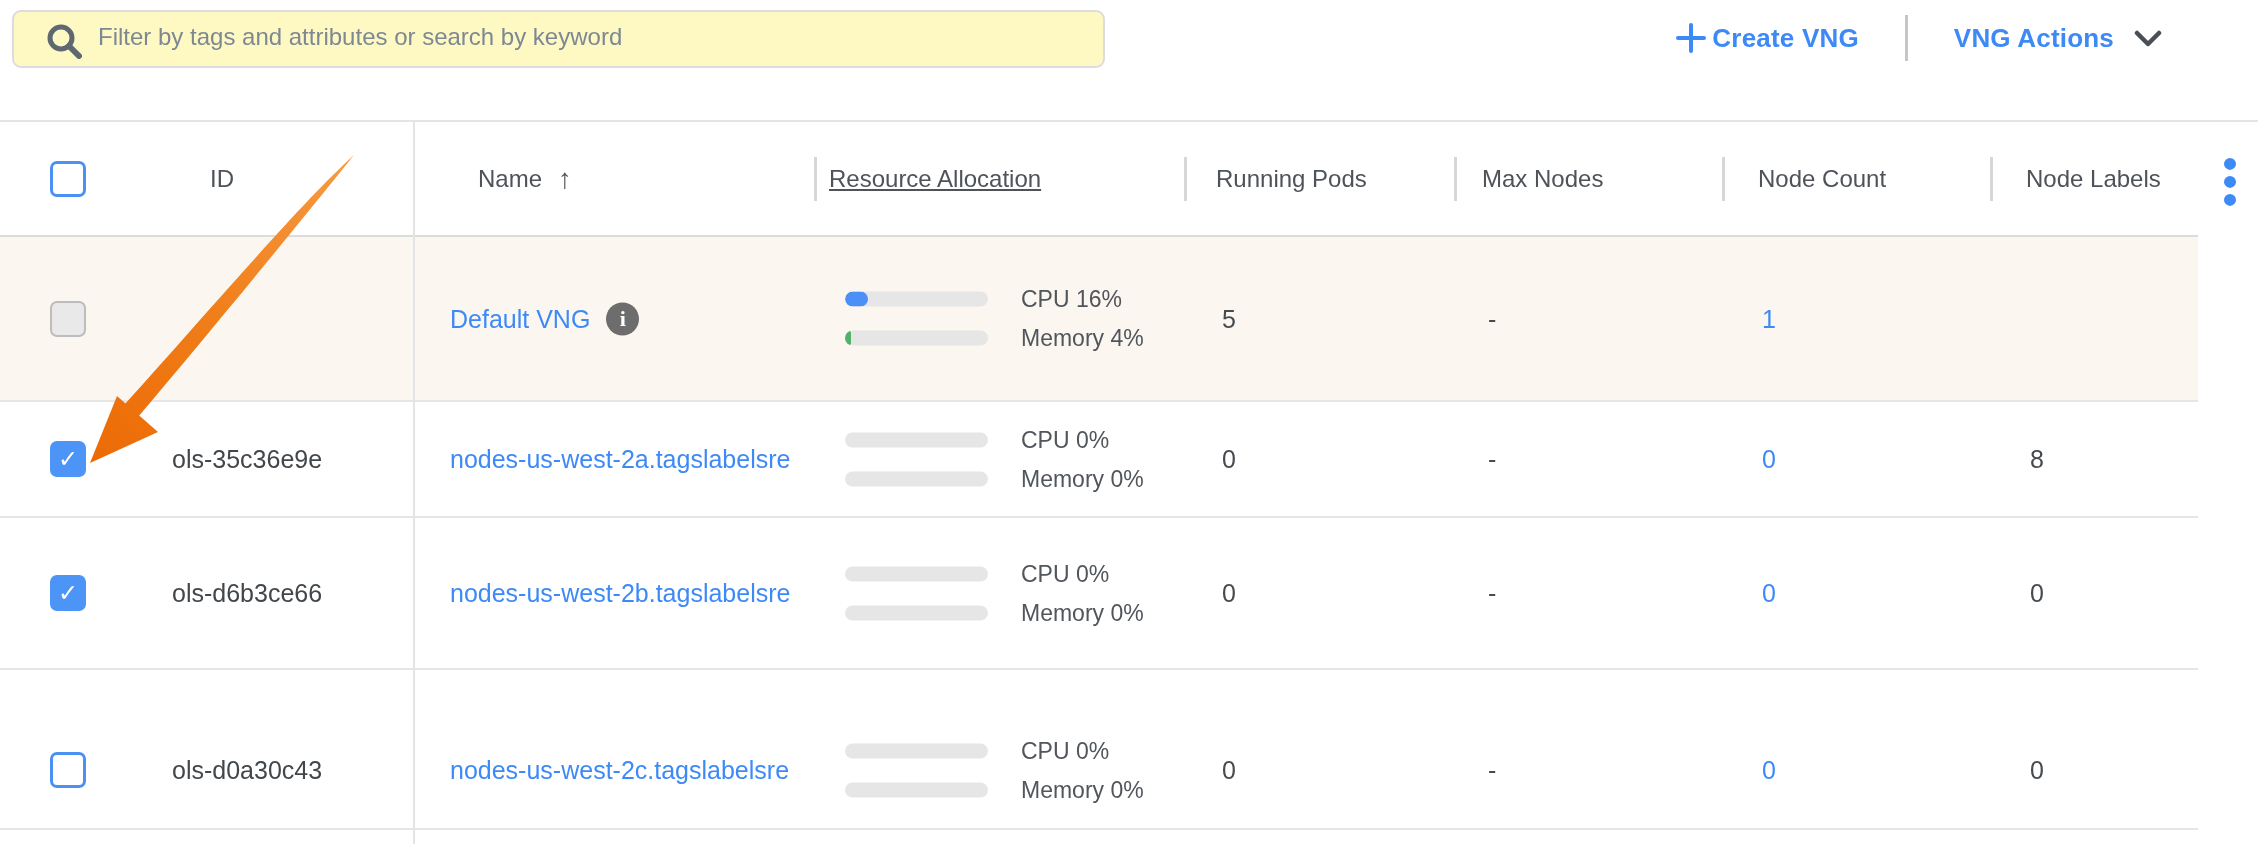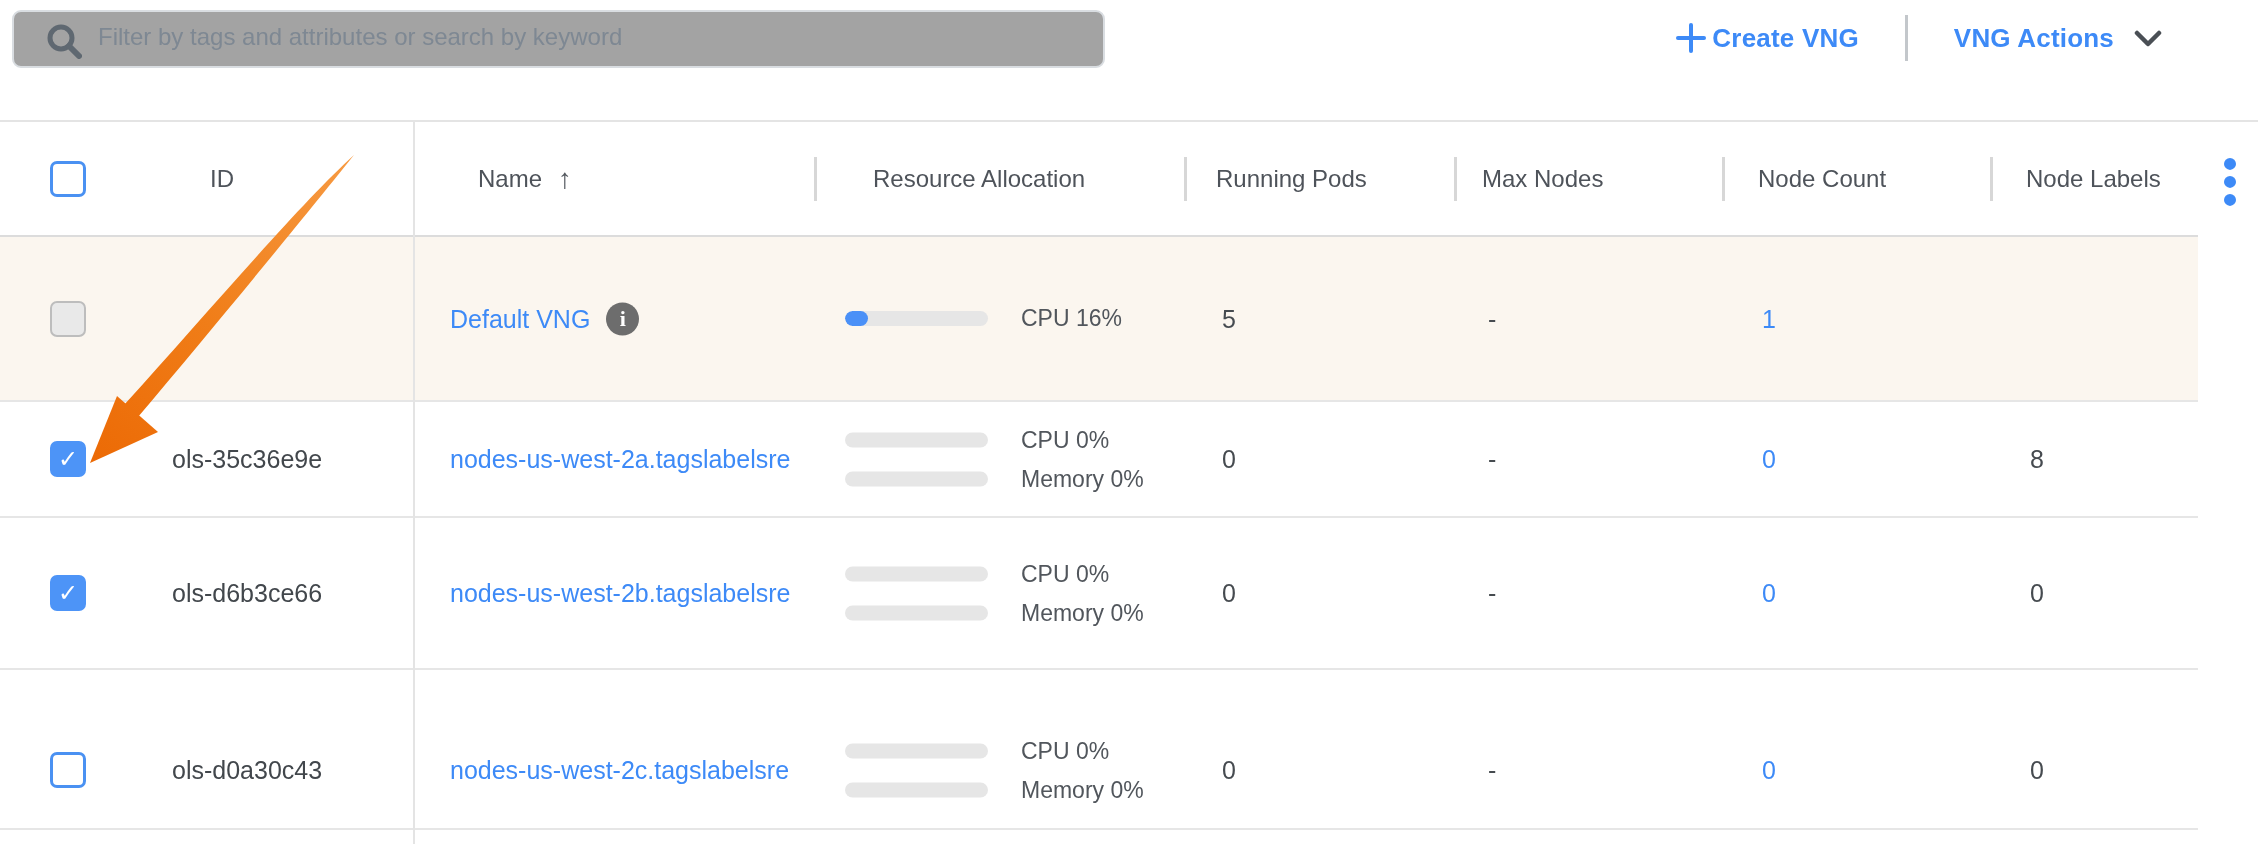--- a/index.html
+++ b/index.html
@@ -7,35 +7,35 @@
     width:2258px;height:854px;overflow:hidden;background:#fff;
     font-family:"Liberation Sans","DejaVu Sans",sans-serif;
     -webkit-font-smoothing:antialiased;position:relative;
   }
   
   .toolbar{position:relative;height:120px;width:2258px;}
   .search-wrap{position:absolute;left:12px;top:10px;width:1093px;height:58px;}
   .search-input{
     width:100%;height:100%;box-sizing:border-box;border:2px solid #d9dde1;border-radius:9px;
     padding:0 20px 4px 84px;font-size:24px;color:#3c4248;outline:none;
-    font-family:"Liberation Sans","DejaVu Sans",sans-serif;background:#a3a3a3;
+    font-family:"Liberation Sans","DejaVu Sans",sans-serif;background:#fef9c3;
   }
   .search-input::placeholder{color:#7e8893;opacity:1;}
   .search-icon{position:absolute;left:34px;top:13px;width:36px;height:36px;pointer-events:none;}
   .top-actions{position:absolute;right:96px;top:0;height:76px;display:flex;align-items:center;}
   .btn-link{display:flex;align-items:center;gap:6px;cursor:pointer;background:none;border:none;padding:0;}
   .btn-label{font-size:26px;font-weight:700;color:#3d8af7;letter-spacing:.2px;}
   .v-div{width:3px;height:46px;background:#c3c7cb;margin:0 46px;}
   .chevron-icon{margin-left:14px;display:inline-block;}
   
   .table{position:relative;width:2258px;border-top:2px solid #e4e4e4;}
   .vline-full{position:absolute;left:413px;top:0;height:722px;width:2px;background:#e4e4e4;z-index:2;}
   .thead{position:relative;width:2198px;height:113px;border-bottom:2px solid #dcdcdc;background:#fff;}
   .hcell{position:absolute;top:50%;transform:translateY(-50%);font-size:24px;color:#4e535a;white-space:nowrap;display:flex;align-items:center;}
-  .h-id{left:168px;margin-left:42px;} .h-name{left:448px;margin-left:30px;} .h-res{left:873px;} .h-pods{left:1216px;}
+  .h-id{left:168px;margin-left:42px;} .h-name{left:448px;margin-left:30px;} .h-res{left:829px;text-decoration:underline;} .h-pods{left:1216px;}
   .h-max{left:1482px;} .h-count{left:1758px;} .h-labels{left:2026px;}
   .sort-arrow{font-size:28px;color:#54595f;margin-left:16px;line-height:1;}
   .tick{position:absolute;top:50%;transform:translateY(-50%);width:3px;height:44px;background:#d7d7d7;}
   .t1{left:814px;} .t2{left:1184px;} .t3{left:1454px;} .t4{left:1722px;} .t5{left:1990px;}
   .kebab{position:absolute;left:2224px;top:50%;transform:translateY(-44%);display:flex;flex-direction:column;gap:6px;cursor:pointer;}
   .kebab i{width:12px;height:12px;border-radius:50%;background:#3d8af7;display:block;}
   
   .row{position:relative;width:2198px;border-bottom:2px solid #e6e6e6;background:#fff;box-sizing:border-box;}
   .row.highlight{background:#fbf6ef;}
   .r0{height:165px;} .r1{height:116px;} .r2{height:152px;} .r3{height:160px;}
@@ -130,20 +130,26 @@
       <span class="name-link">Default VNG</span>
       <span class="info-icon">i</span>
     </span>
     <span class="cell cell-res">
       <span class="bar-line">
           <span class="track">
             <span class="fill blue" style="width: 22.88px;"></span>
           </span>
           <span class="bar-label">CPU 16%</span>
         </span>
+      <span class="bar-line">
+          <span class="track">
+            <span class="fill green" style="width: 5.72px;"></span>
+          </span>
+          <span class="bar-label">Memory 4%</span>
+        </span>
     </span>
     <span class="cell cell-pods">5</span>
     <span class="cell cell-max">-</span>
     <span class="cell cell-count">1</span>
     <span class="cell cell-labels"></span>
   </div>
 
   <div class="row r1">
     <span class="cb" data-state="checked"></span>
     <span class="cell cell-id">ols-35c36e9e</span>

